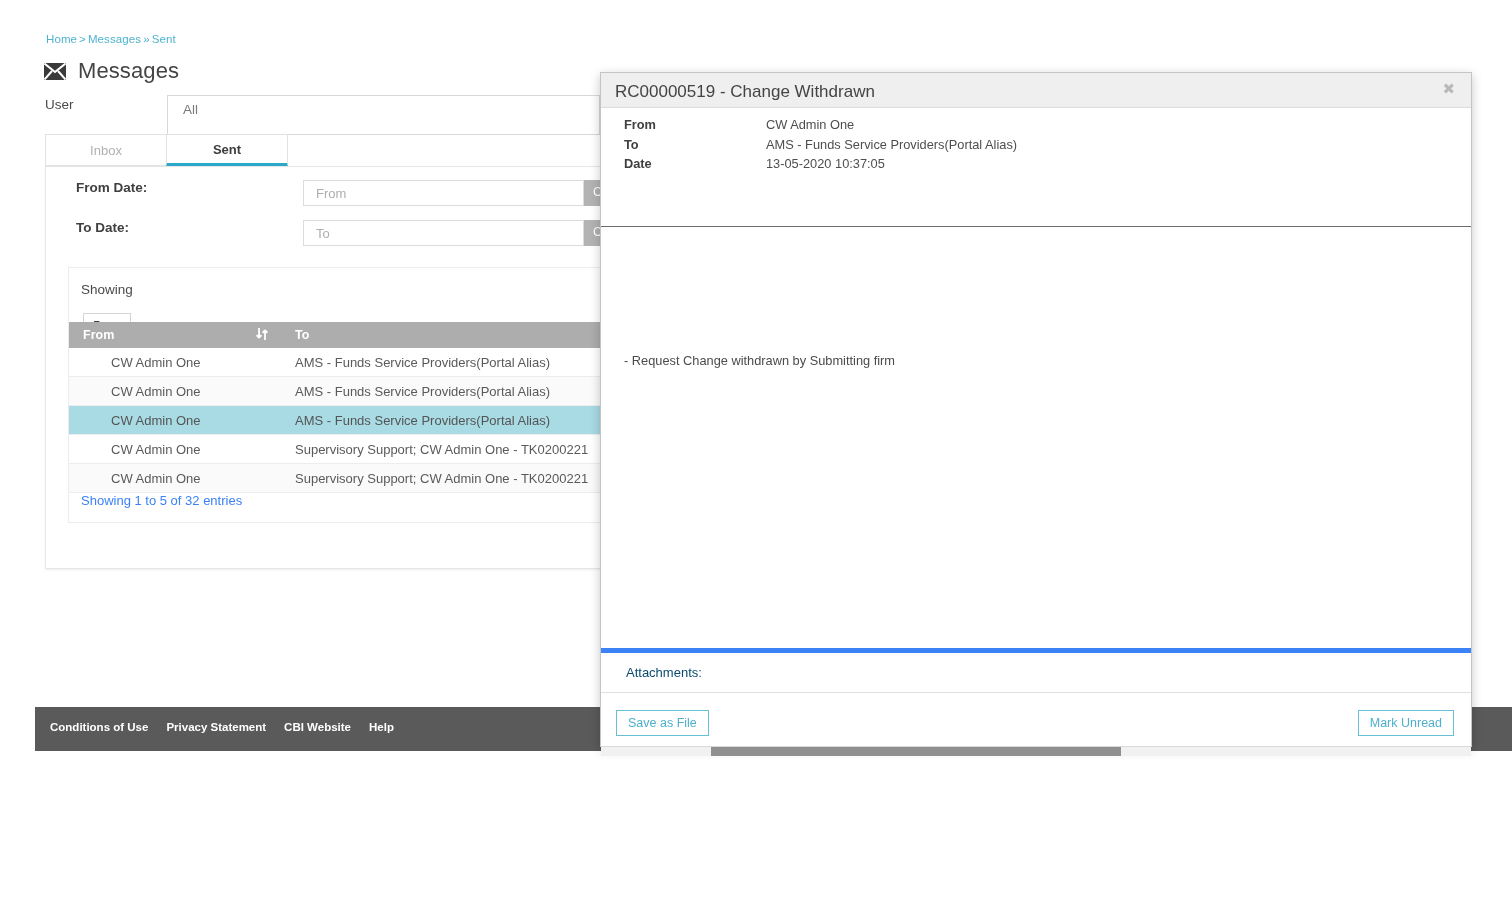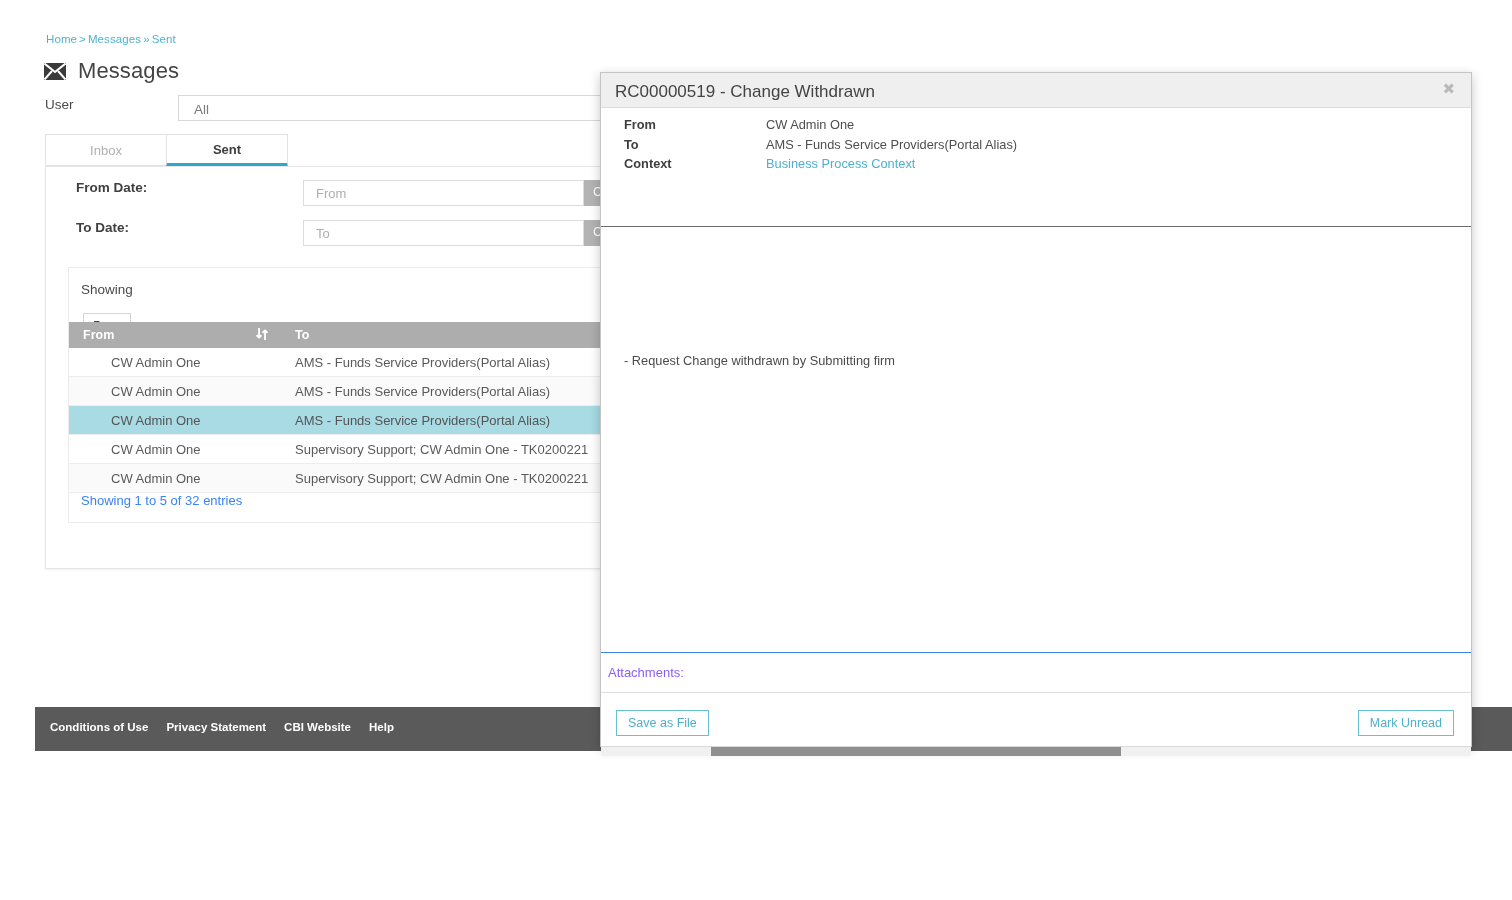--- a/index.html
+++ b/index.html
@@ -65,28 +65,27 @@
     left: 45px;
     top: 97px;
     font-size: 13.5px;
     color: #4a4a4a;
   }
   .user-select {
     position: absolute;
     left: 167px;
     top: 95px;
     width: 433px;
-    height: 26px;
+    height: 40px;
     border: 1px solid #d8d8d8;
     background: #fff;
     box-sizing: border-box;
     font-size: 13.5px;
     color: #7b7b7b;
     padding: 6px 0 0 15px;
-    margin-left: 11px;
   }
 
   
   .tabs {
     position: absolute;
     left: 45px;
     top: 134px;
     display: flex;
     height: 32px;
   }
@@ -333,45 +332,45 @@
     height: 0;
     border-top: 1px solid #6c6c6c;
   }
   .modal-body {
     position: absolute;
     left: 0;
     top: 154px;
     width: 870px;
     height: 426px;
     background: #fff;
-    border-bottom: 1px solid #3b82f6;
+    border-bottom: 5px solid #3b82f6;
     box-sizing: border-box;
   }
   .body-text {
     position: absolute;
     left: 23px;
     top: 126px;
     font-size: 12.8px;
     color: #4b4b4b;
   }
   .attachments {
     position: absolute;
     left: 0;
     top: 580px;
     width: 870px;
     height: 40px;
     border-bottom: 1px solid #e0e0e0;
     box-sizing: border-box;
   }
   .attachments span {
     position: absolute;
-    left: 7px;
+    left: 25px;
     top: 12px;
     font-size: 13px;
-    color: #8b5cf6;
+    color: #0c4a6e;
   }
   .modal-footer {
     position: absolute;
     left: 0;
     top: 620px;
     width: 870px;
     height: 48px;
   }
   .btn-outline {
     position: absolute;
@@ -517,22 +516,22 @@
     <div class="meta">
       <div class="meta-row">
         <span class="meta-label">From</span>
         <span class="meta-value">CW Admin One</span>
       </div>
       <div class="meta-row">
         <span class="meta-label">To</span>
         <span class="meta-value">AMS - Funds Service Providers(Portal Alias)</span>
       </div>
       <div class="meta-row">
-        <span class="meta-label">Context</span>
-        <span class="meta-value link">Business Process Context</span>
+        <span class="meta-label">Date</span>
+        <span class="meta-value">13-05-2020 10:37:05</span>
       </div>
     </div>
 
     <div class="modal-divider"></div>
 
     <div class="modal-body">
       <div class="body-text">- Request Change withdrawn by Submitting firm</div>
     </div>
 
     <div class="attachments">

